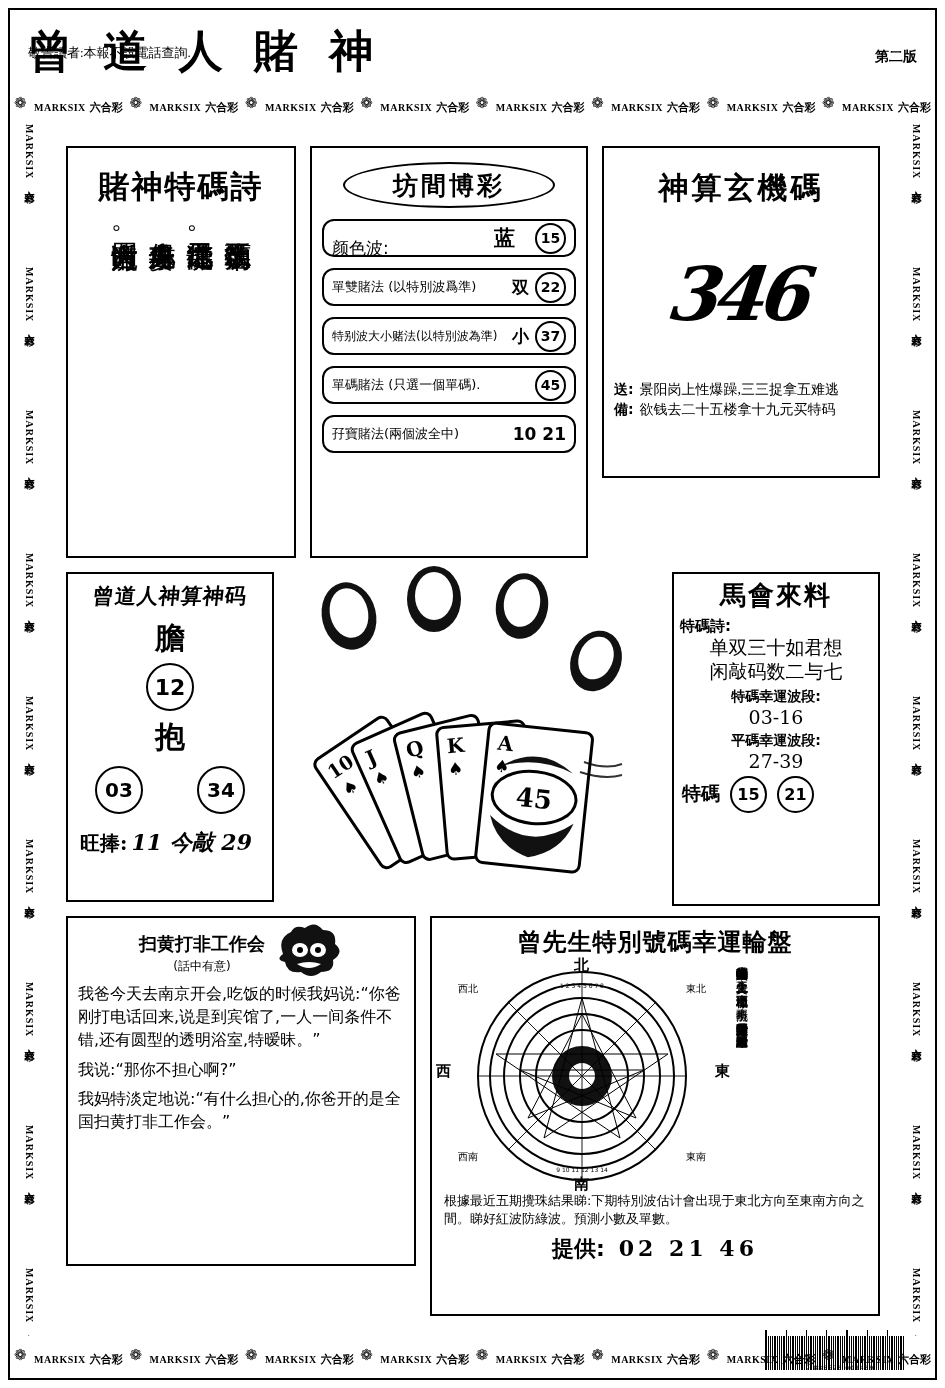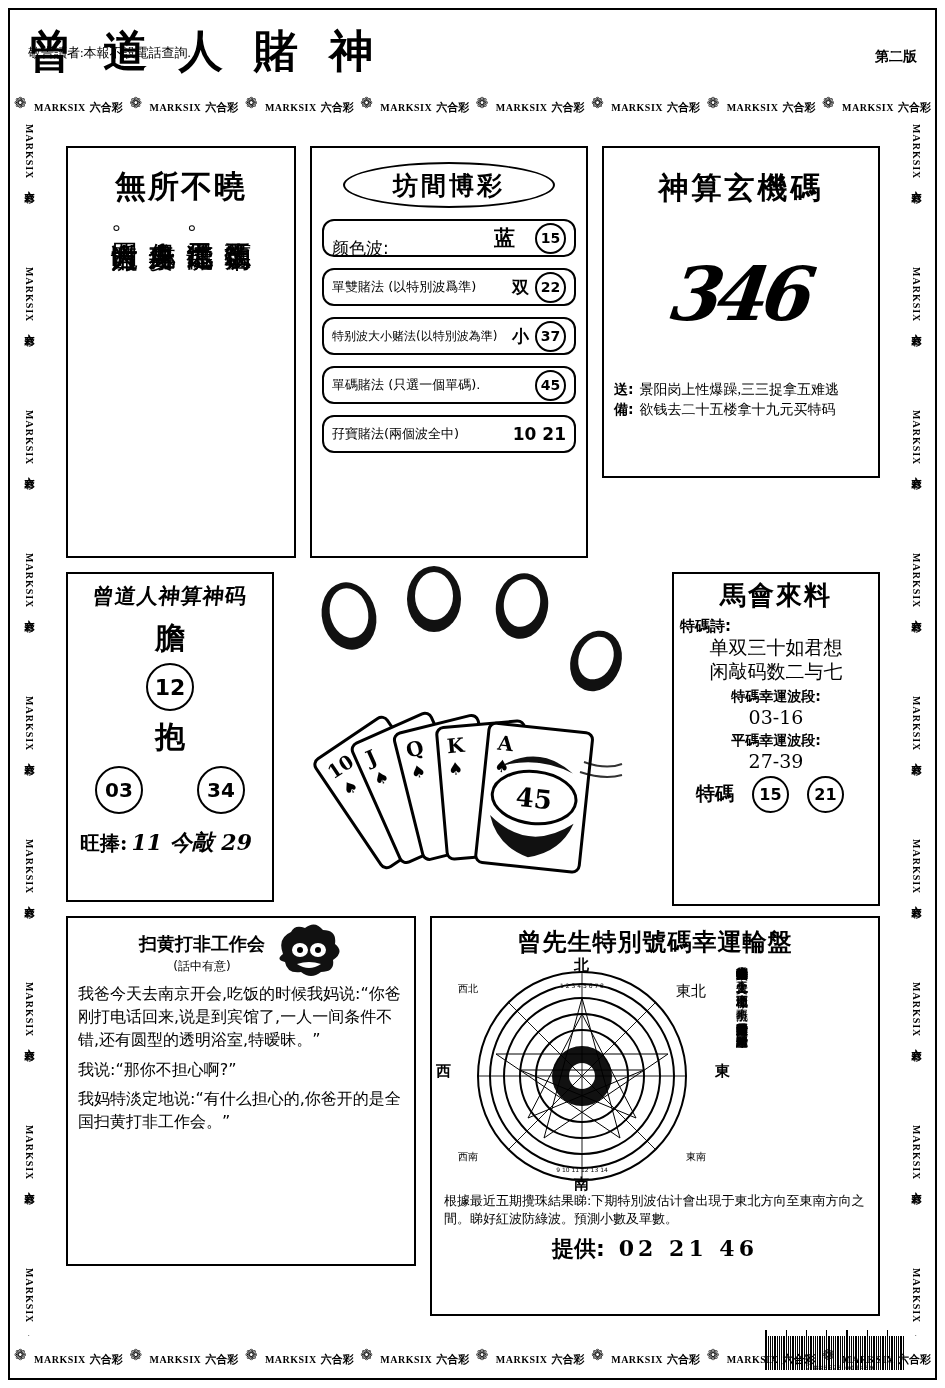--- a/index.html
+++ b/index.html
@@ -63,21 +63,21 @@
   
   #cards{position:absolute;left:284px;top:566px;width:380px;height:340px;}
 
   
   #horse{left:672px;top:572px;width:208px;height:334px;}
   #horse .htitle{text-align:center;font-size:26px;font-weight:bold;letter-spacing:2px;margin-top:4px;}
   #horse .lbl{font-size:15px;font-weight:bold;margin:4px 0 0 6px;}
   #horse .poem2{text-align:center;font-size:19px;line-height:1.25;}
   #horse .lbl-c{text-align:center;font-size:14px;font-weight:bold;margin-top:4px;}
   #horse .rng{text-align:center;font-size:19px;font-family:"DejaVu Serif",serif;}
-  #horse .tm{display:flex;align-items:center;gap:18px;margin:4px 0 0 22px;}
+  #horse .tm{display:flex;align-items:center;gap:10px;margin:4px 0 0 8px;}
   #horse .tm .t{font-size:19px;font-weight:bold;}
   #horse .tm .circ3{width:33px;height:33px;border:2px solid #000;border-radius:50%;display:flex;align-items:center;justify-content:center;font-size:16px;font-weight:bold;}
 
   
   #story{left:66px;top:916px;width:350px;height:350px;}
   #story .stitle{font-size:18px;font-weight:bold;text-align:center;margin-top:8px;}
   #story .ssub{font-size:12px;text-align:center;margin-top:2px;}
   #story p{font-size:16px;line-height:1.45;margin:6px 10px;font-family:"DejaVu Sans",sans-serif;}
 
   
@@ -211,21 +211,21 @@
       <div class="vitem">MARKSIX 六合彩</div>
     </div>
 
   <div class="masthead">
     <div class="notice">敬告讀者:本報不設電話查詢.</div>
     <div class="big-title">曾 道 人 賭 神</div>
     <div class="edition">第二版</div>
   </div>
 
   <div class="panel" id="poem">
-    <div class="ptitle">無所不曉</div>
+    <div class="ptitle">賭神特碼詩</div>
     <div class="vcols">
       <div class="vcol">歌功頌德为帝王,</div>
       <div class="vcol">无德无能尽道谎。</div>
       <div class="vcol">自身难保妻儿小,</div>
       <div class="vcol">大话当时流四方。</div>
     </div>
   </div>
 
   <div class="panel" id="folk">
     <div class="cap">坊間博彩</div>
@@ -421,21 +421,21 @@
           <g font-size="6" font-family="DejaVu Sans, sans-serif">
             <text x="150" y="30" text-anchor="middle">1 2 3 4 5 6 7 8</text>
             <text x="150" y="214" text-anchor="middle">9 10 11 12 13 14</text>
           </g>
         </svg>
         <div style="position:absolute;left:142px;top:-2px;font-size:15px;font-weight:bold;">北</div>
         <div style="position:absolute;left:142px;bottom:-6px;font-size:15px;font-weight:bold;">南</div>
         <div style="position:absolute;left:4px;top:104px;font-size:15px;font-weight:bold;">西</div>
         <div style="position:absolute;right:2px;top:104px;font-size:15px;font-weight:bold;">東</div>
         <div style="position:absolute;left:26px;top:24px;font-size:10px;">西北</div>
-        <div style="position:absolute;right:26px;top:24px;font-size:15px;">東北</div>
+        <div style="position:absolute;right:26px;top:24px;font-size:10px;">東北</div>
         <div style="position:absolute;left:26px;bottom:24px;font-size:10px;">西南</div>
         <div style="position:absolute;right:26px;bottom:24px;font-size:10px;">東南</div>
       </div>
       <div class="vtext">本刊特邀本港玄學專家曾道長推算六合彩特別號碼走勢,曾先生上至天文,下至地理樣樣精通,無所不曉,對本港六合彩走勢更是研究透徹準確度眾所周知。希望能給諸位彩民帶來財運</div>
     </div>
     <div class="note">根據最近五期攪珠結果睇:下期特別波估计會出現于東北方向至東南方向之間。睇好紅波防綠波。預測小數及單數。</div>
     <div class="provide">
       <span>提供:</span>
       <span class="nums">02 21 46</span>
     </div>

